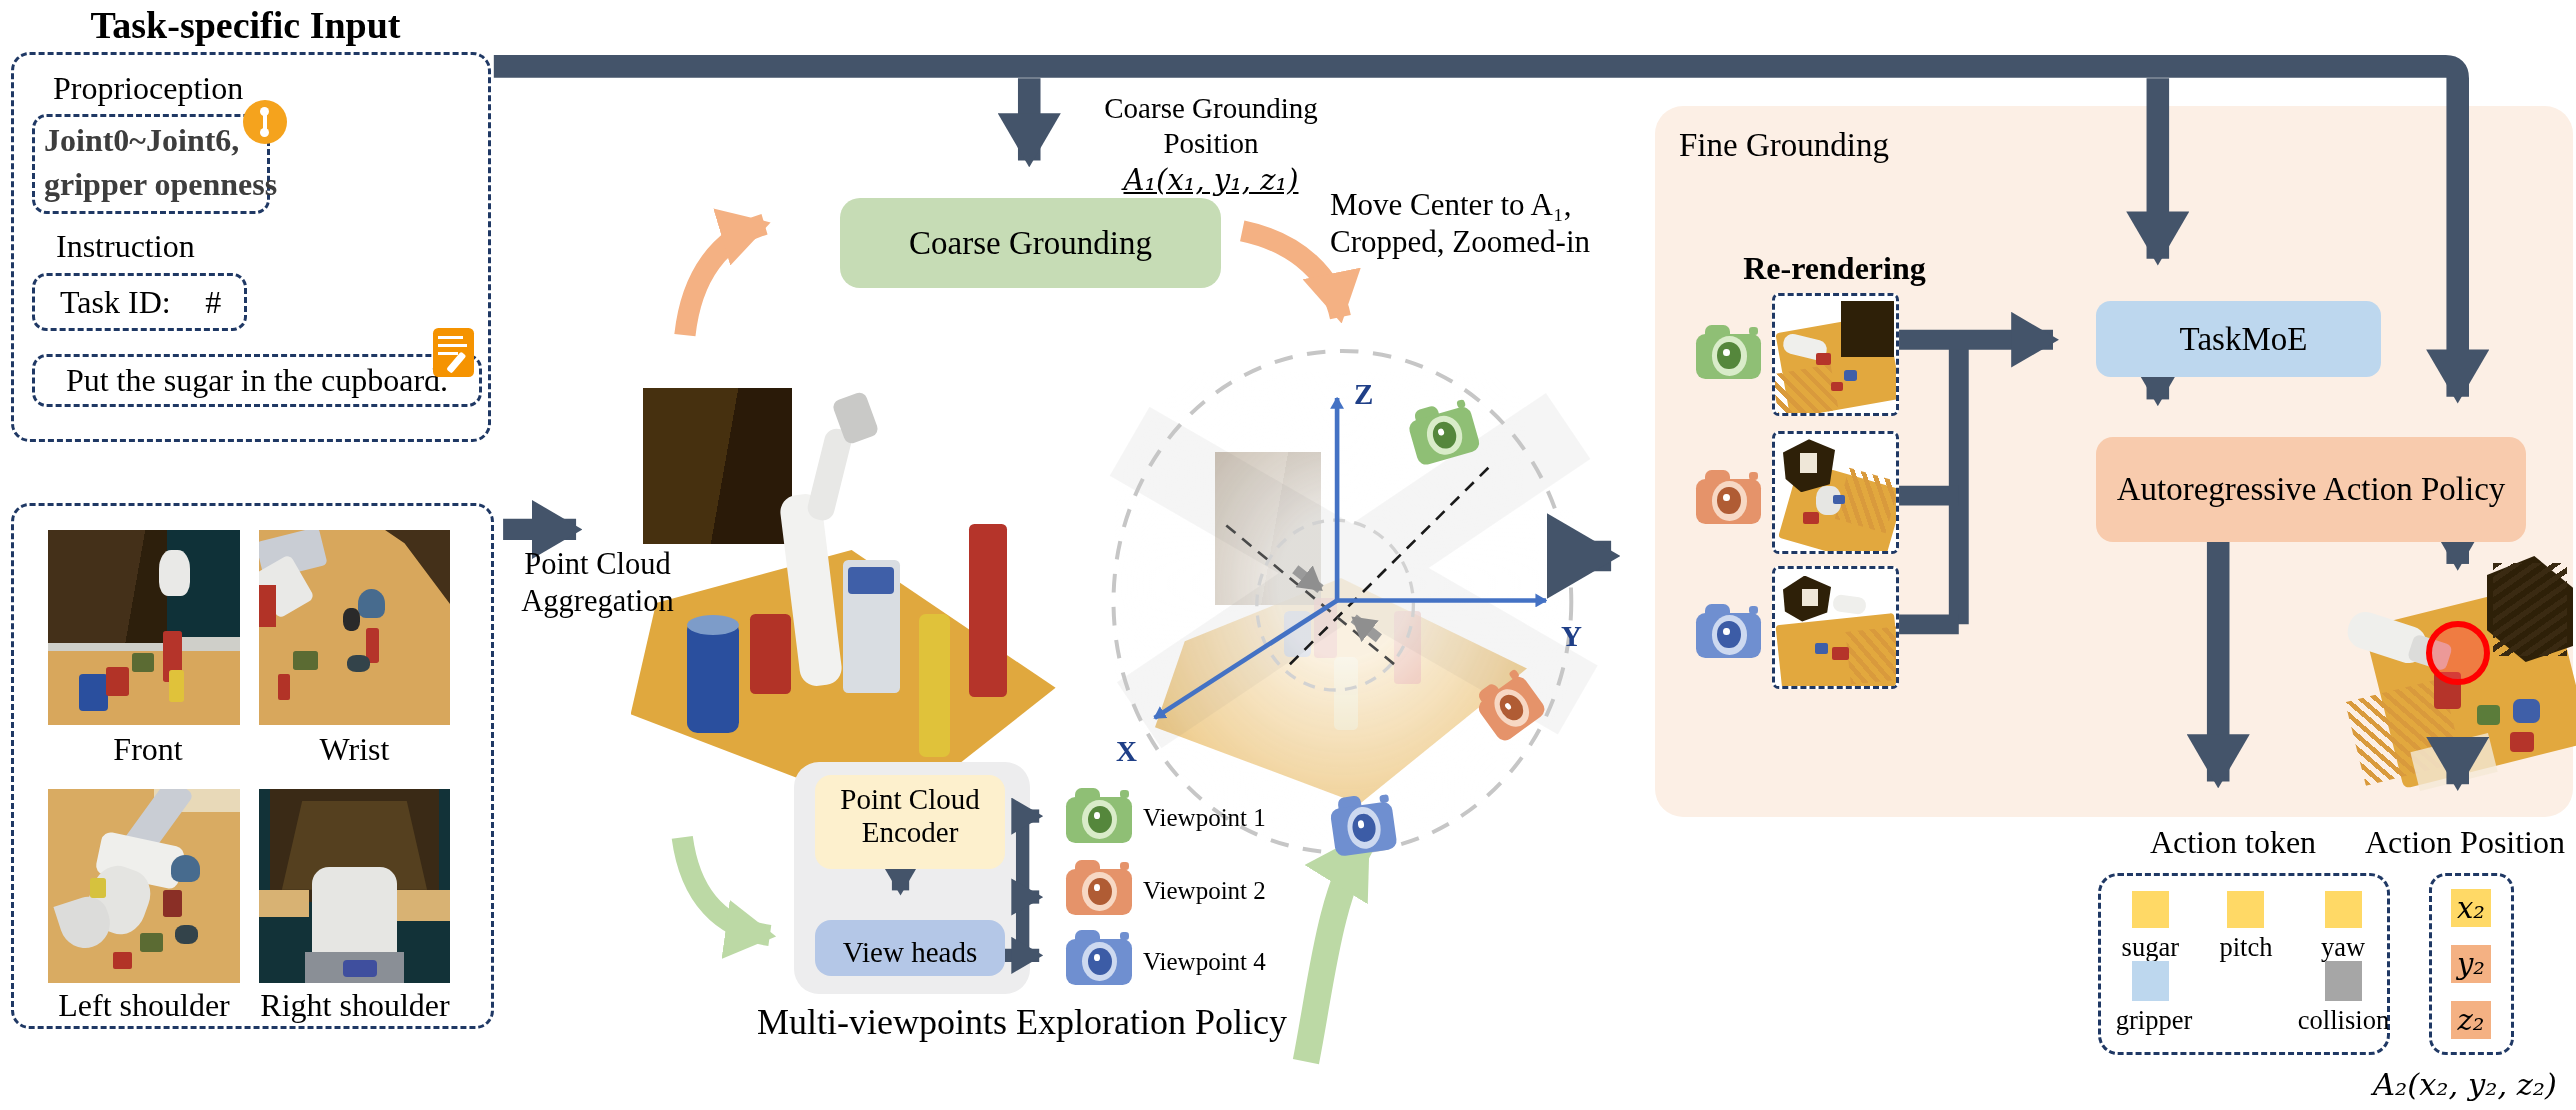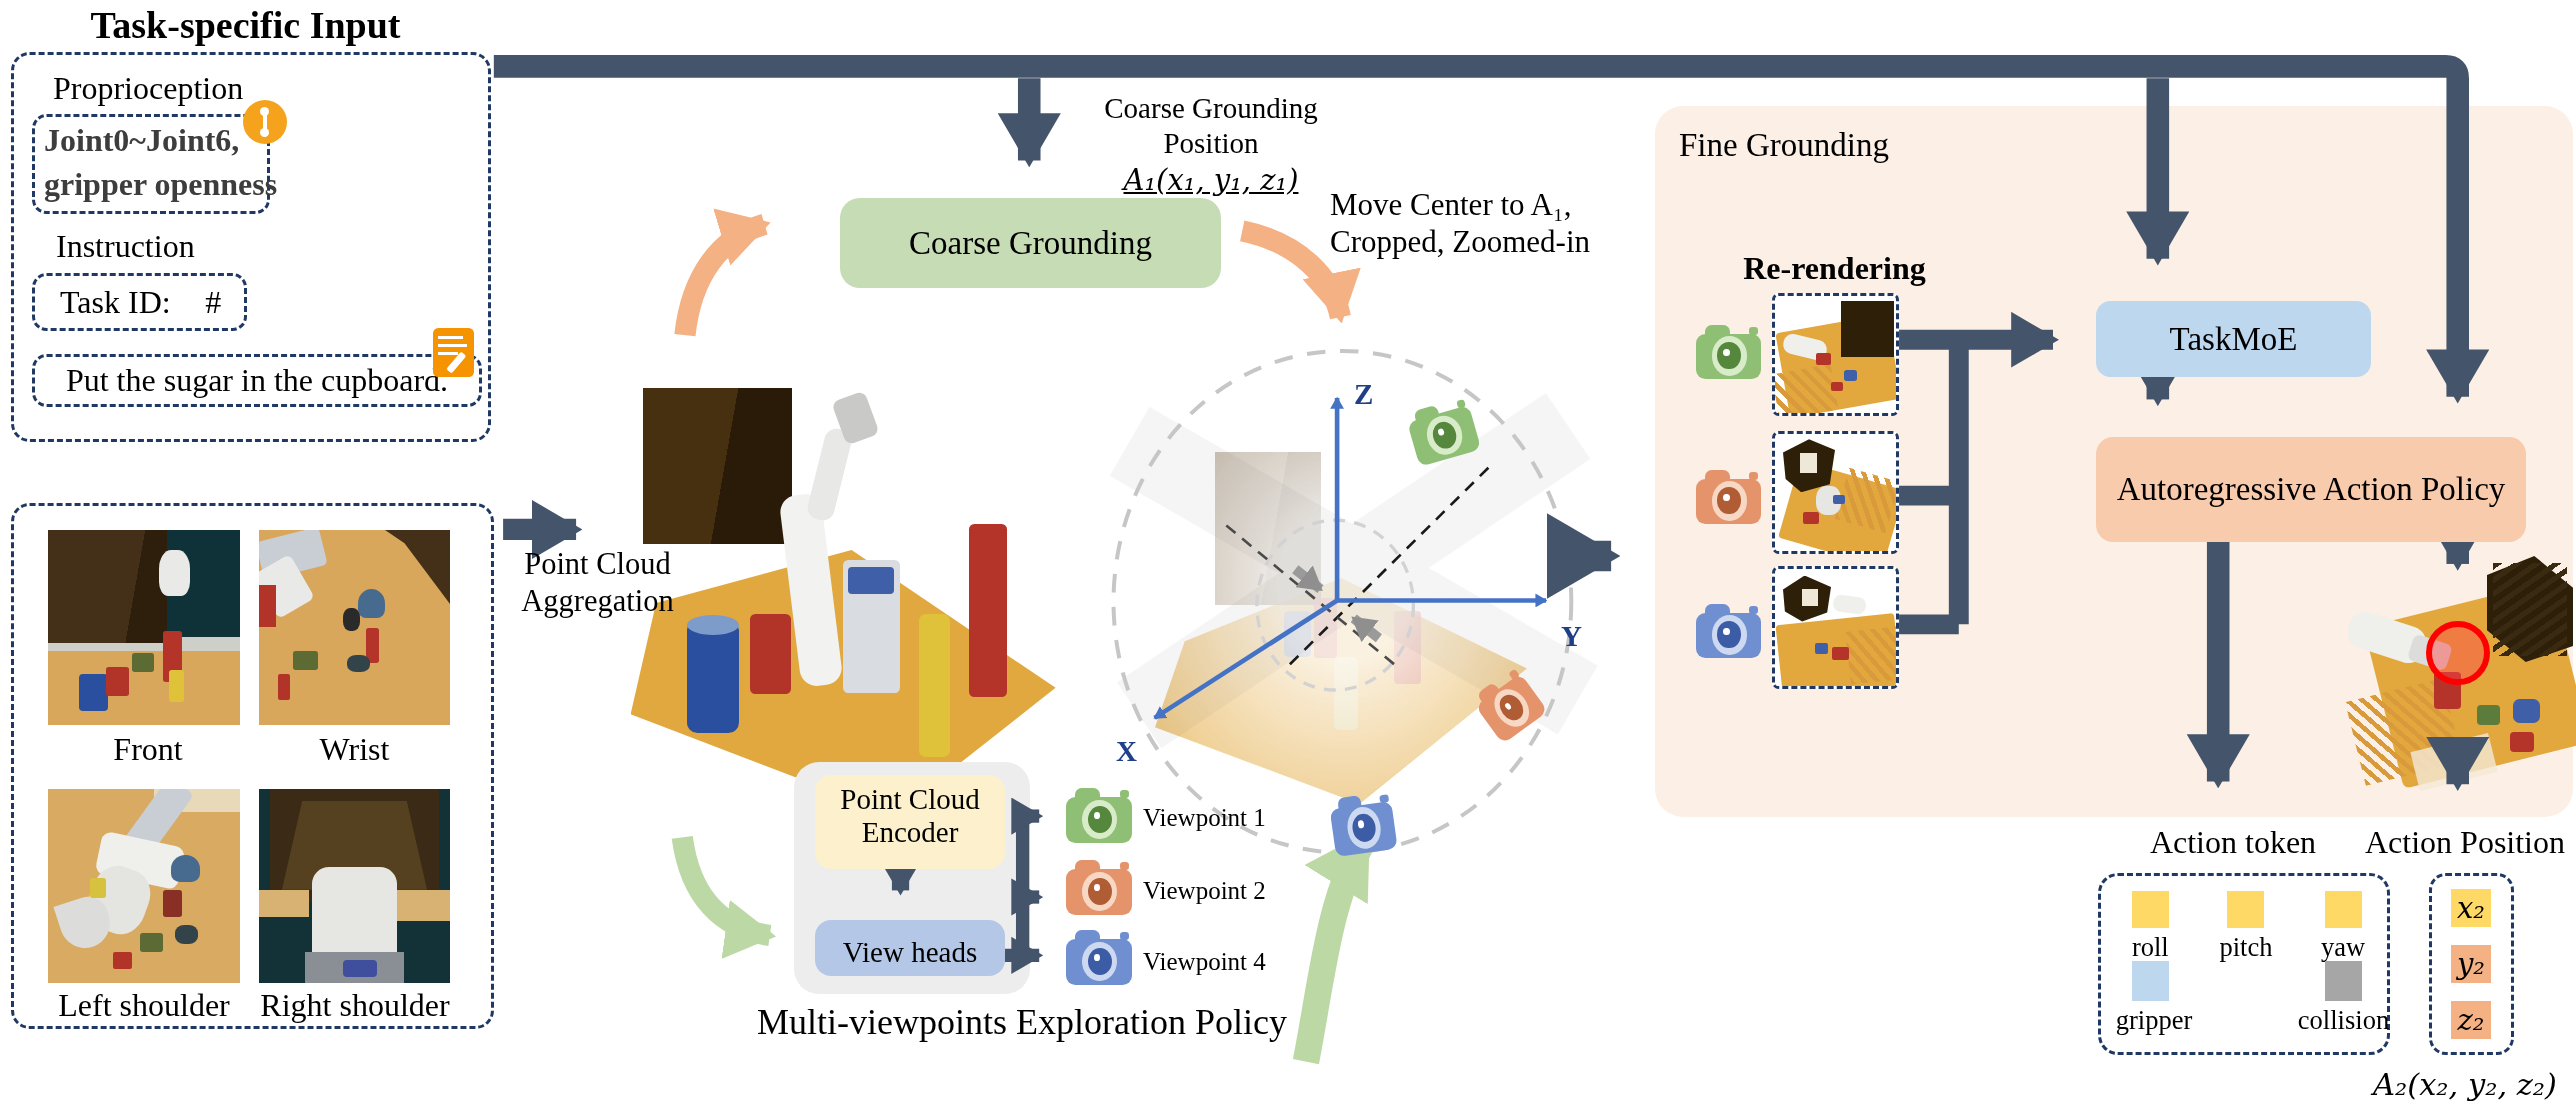--- a/index.html
+++ b/index.html
@@ -348,35 +348,35 @@
     </div>
   <div class="cam" style="--c:#6f8fd0;--cd:#3c5ca6;--cl:#cdd9f0;left:1696px;top:603px;width:65px;height:56px;">
     <i class="hump"></i>
       <i class="body"></i>
       <i class="btn"></i>
       <i class="ring"></i>
       <i class="lens"></i>
       <i class="dot"></i>
     </div>
 
-  <div class="abs ctr z3" style="left: 2096px; top: 301px; width: 275px; height: 76px; border-radius: 14.6px; background-color: rgb(189, 215, 238);">
+  <div class="abs ctr z3" style="left: 2096px; top: 301px; width: 275px; height: 76px; border-radius: 14.6px; background-color: rgb(189, 215, 238); padding-left: 10px;">
     <span style="line-height:76px;font-size:33px;">TaskMoE</span>
   </div>
   <div class="abs ctr z3" style="left: 2096px; top: 437px; width: 430px; height: 105px; border-radius: 17px; background-color: rgb(248, 203, 173);">
     <span style="line-height:105px;font-size:33px;">Autoregressive Action Policy</span>
   </div>
 
   <div class="abs ctr nw z3" style="left:2110px;top:824px;width:246px;font-size:32px;">Action token</div>
   <div class="abs ctr nw z3" style="left:2352px;top:824px;width:226px;font-size:32px;">Action Position</div>
 
   <div class="dashbox z3" style="left:2098px;top:873px;width:292px;height:182px;border-radius:20px;background:#fff;">
     <i class="abs" style="left: 30.5px; top: 14.6px; width: 37px; height: 37px; position: absolute; background-color: rgb(255, 217, 102);"></i>
     <i class="abs" style="left: 126px; top: 14.6px; width: 37px; height: 37px; position: absolute; background-color: rgb(255, 217, 102);"></i>
     <i class="abs" style="left: 224px; top: 14.6px; width: 37px; height: 37px; position: absolute; background-color: rgb(255, 217, 102);"></i>
-    <div class="abs ctr tokenlbl" style="left:9.3px;top:56px;width:80px;position:absolute;">roll</div>
+    <div class="abs ctr tokenlbl" style="left:9.3px;top:56px;width:80px;position:absolute;">sugar</div>
     <div class="abs ctr tokenlbl" style="left:105px;top:56px;width:80px;position:absolute;">pitch</div>
     <div class="abs ctr tokenlbl" style="left:202px;top:56px;width:80px;position:absolute;">yaw</div>
     <i class="abs" style="left: 30.5px; top: 85px; width: 37px; height: 40px; position: absolute; background-color: rgb(189, 215, 238);"></i>
     <i class="abs" style="left: 224px; top: 85px; width: 37px; height: 40px; position: absolute; background-color: rgb(166, 166, 166);"></i>
     <div class="abs ctr tokenlbl" style="left:0px;top:129px;width:106px;position:absolute;">gripper</div>
     <div class="abs ctr tokenlbl" style="left:186px;top:129px;width:113px;position:absolute;">collision</div>
   </div>
 
   <div class="dashbox z3" style="left:2429px;top:873px;width:85px;height:182px;border-radius:17px;background:#fff;">
     <div class="abs ctr math" style="left: 19px; top: 13.3px; width: 40px; height: 38px; position: absolute; font-size: 29px; line-height: 38px; background-image: initial !important; background-position: initial !important; background-size: initial !important; background-repeat: initial !important; background-attachment: initial !important; background-origin: initial !important; background-clip: initial !important; background-color: rgb(255, 217, 102);">x₂</div>

